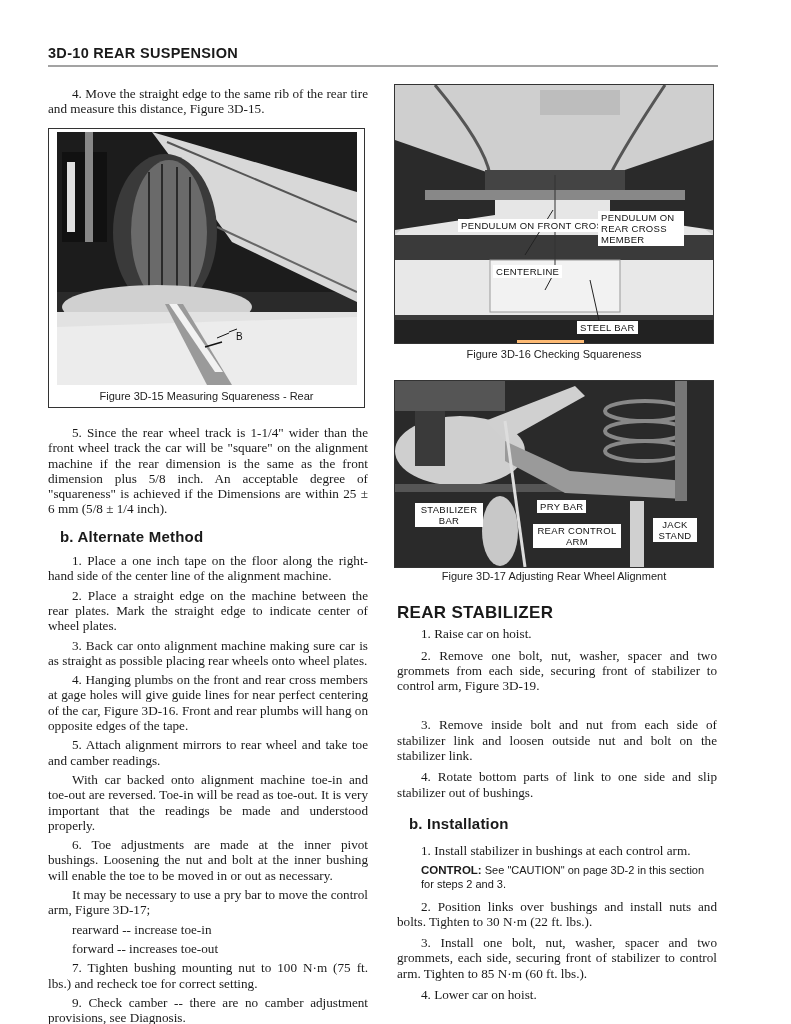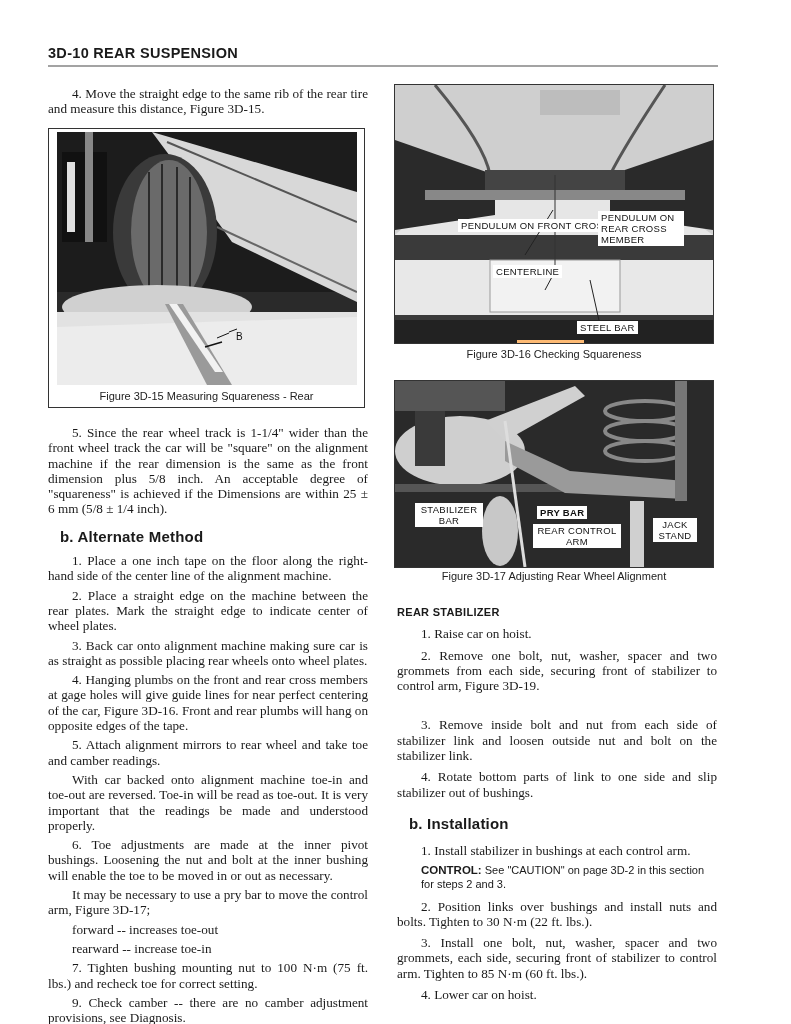--- a/index.html
+++ b/index.html
@@ -5,21 +5,21 @@
   html, body { margin:0; padding:0; background:#fff; }
   body { width:791px; height:1024px; position:relative; overflow:hidden; color:#1a1a1a; font-family:"Liberation Serif", serif; }
   .header { position:absolute; left:48px; top:47px; width:670px; height:18px; border-bottom:2px solid #a3a3a3; }
   .header-title { font-family:"Liberation Sans", sans-serif; font-weight:bold; font-size:14.5px; letter-spacing:0.3px; position:absolute; left:0; top:-2px; }
   .col { position:absolute; font-size:13.2px; line-height:15.3px; text-align:justify; }
   .col-left { left:48px; width:320px; }
   .col-right { left:397px; width:320px; }
   p { margin:0 0 4px 0; }
   .indent { text-indent:24px; }
   .plain-indent { padding-left:24px; }
-  h2.section { font-family:"Liberation Sans", sans-serif; font-size:11px; font-weight:bold; margin:0; letter-spacing:0.3px; }
+  h2.section { font-family:"Liberation Sans", sans-serif; font-size:17px; font-weight:bold; margin:0; letter-spacing:0.3px; }
   h3.sub { font-family:"Liberation Sans", sans-serif; font-size:15px; font-weight:bold; margin:12px; letter-spacing:0.2px; }
   .caution { font-family:"Liberation Sans", sans-serif; font-size:11px; line-height:14px; padding-left:24px; margin:4px 0 8px 0; text-align:left; }
   .caution b { font-weight:bold; font-size:11.5px; }
   .figure { position:absolute; border:1.5px solid #333; background:#fff; }
   .photo { position:absolute; overflow:hidden; }
   .caption { position:absolute; font-family:"Liberation Sans", sans-serif; font-size:11px; text-align:center; width:100%; color:#222; }
   .callout { position:absolute; background:#fff; font-family:"Liberation Sans", sans-serif; font-size:9.5px; line-height:11px; padding:1px 3px; letter-spacing:0.3px; text-align:left; color:#111; }
   .callout.center { text-align:center; }
 </style>
 </head>
@@ -75,22 +75,22 @@
   <p class="indent">5. Since the rear wheel track is 1-1/4" wider than the front wheel track the car will be "square" on the alignment machine if the rear dimension is the same as the front dimension plus 5/8 inch. An acceptable degree of "squareness" is achieved if the Dimensions are within 25 ± 6 mm (5/8 ± 1/4 inch).</p>
   <h3 class="sub" style="margin-top:12px; margin-bottom:9px;">b. Alternate Method</h3>
   <p class="indent">1. Place a one inch tape on the floor along the right-hand side of the center line of the alignment machine.</p>
   <p class="indent">2. Place a straight edge on the machine between the rear plates. Mark the straight edge to indicate center of wheel plates.</p>
   <p class="indent">3. Back car onto alignment machine making sure car is as straight as possible placing rear wheels onto wheel plates.</p>
   <p class="indent">4. Hanging plumbs on the front and rear cross members at gage holes will give guide lines for near perfect centering of the car, Figure 3D-16. Front and rear plumbs will hang on opposite edges of the tape.</p>
   <p class="indent">5. Attach alignment mirrors to rear wheel and take toe and camber readings.</p>
   <p class="indent">With car backed onto alignment machine toe-in and toe-out are reversed. Toe-in will be read as toe-out. It is very important that the readings be made and understood properly.</p>
   <p class="indent">6. Toe adjustments are made at the inner pivot bushings. Loosening the nut and bolt at the inner bushing will enable the toe to be moved in or out as necessary.</p>
   <p class="indent">It may be necessary to use a pry bar to move the control arm, Figure 3D-17;</p>
+  <p class="plain-indent">rearward -- increase toe-in</p>
   <p class="plain-indent">forward -- increases toe-out</p>
-  <p class="plain-indent">rearward -- increase toe-in</p>
   <p class="indent">7. Tighten bushing mounting nut to 100 N·m (75 ft. lbs.) and recheck toe for correct setting.</p>
   <p class="indent">9. Check camber -- there are no camber adjustment provisions, see Diagnosis.</p>
 </div>
 
 <div class="figure" style="left:394px; top:84px; width:320px; height:262px; border:none;">
   <div class="photo" style="left:0; top:0; width:318px; height:258px; border:1.5px solid #333;">
     <svg width="318" height="258" viewBox="0 0 318 258">
       <rect width="318" height="258" fill="#e6e6e6"></rect>
 
       <path d="M0 0 L318 0 L318 150 Q250 100 200 100 L110 100 Q50 100 0 150 Z" fill="#cfcfcf"></path>
@@ -143,21 +143,21 @@
       </g>
       <rect x="280" y="0" width="12" height="120" fill="#777"></rect>
 
       <rect x="235" y="120" width="14" height="66" fill="#d0d0d0"></rect>
 
       <line x1="110" y1="40" x2="130" y2="186" stroke="#ddd" stroke-width="3"></line>
 
       <ellipse cx="105" cy="150" rx="18" ry="35" fill="#c8c8c8"></ellipse>
     </svg>
     <span class="callout center" style="left:20px; top:122px; width:62px;">STABILIZER BAR</span>
-    <span class="callout" style="left:142px; top:125px;font-weight:bold;">PRY BAR</span>
+    <span class="callout" style="left:142px; top:119px;">PRY BAR</span>
     <span class="callout center" style="left:138px; top:143px; width:82px;">REAR CONTROL ARM</span>
     <span class="callout center" style="left:258px; top:137px; width:38px;">JACK STAND</span>
   </div>
   <div class="caption" style="top:190px; left:0;">Figure 3D-17 Adjusting Rear Wheel Alignment</div>
 </div>
 
 <div class="col col-right" style="top:605px;">
   <h2 class="section" style="margin-bottom:6px;">REAR STABILIZER</h2>
   <p class="indent" style="margin-bottom:6px;">1. Raise car on hoist.</p>
   <p class="indent" style="margin-bottom:24px;">2. Remove one bolt, nut, washer, spacer and two grommets from each side, securing front of stabilizer to control arm, Figure 3D-19.</p>

